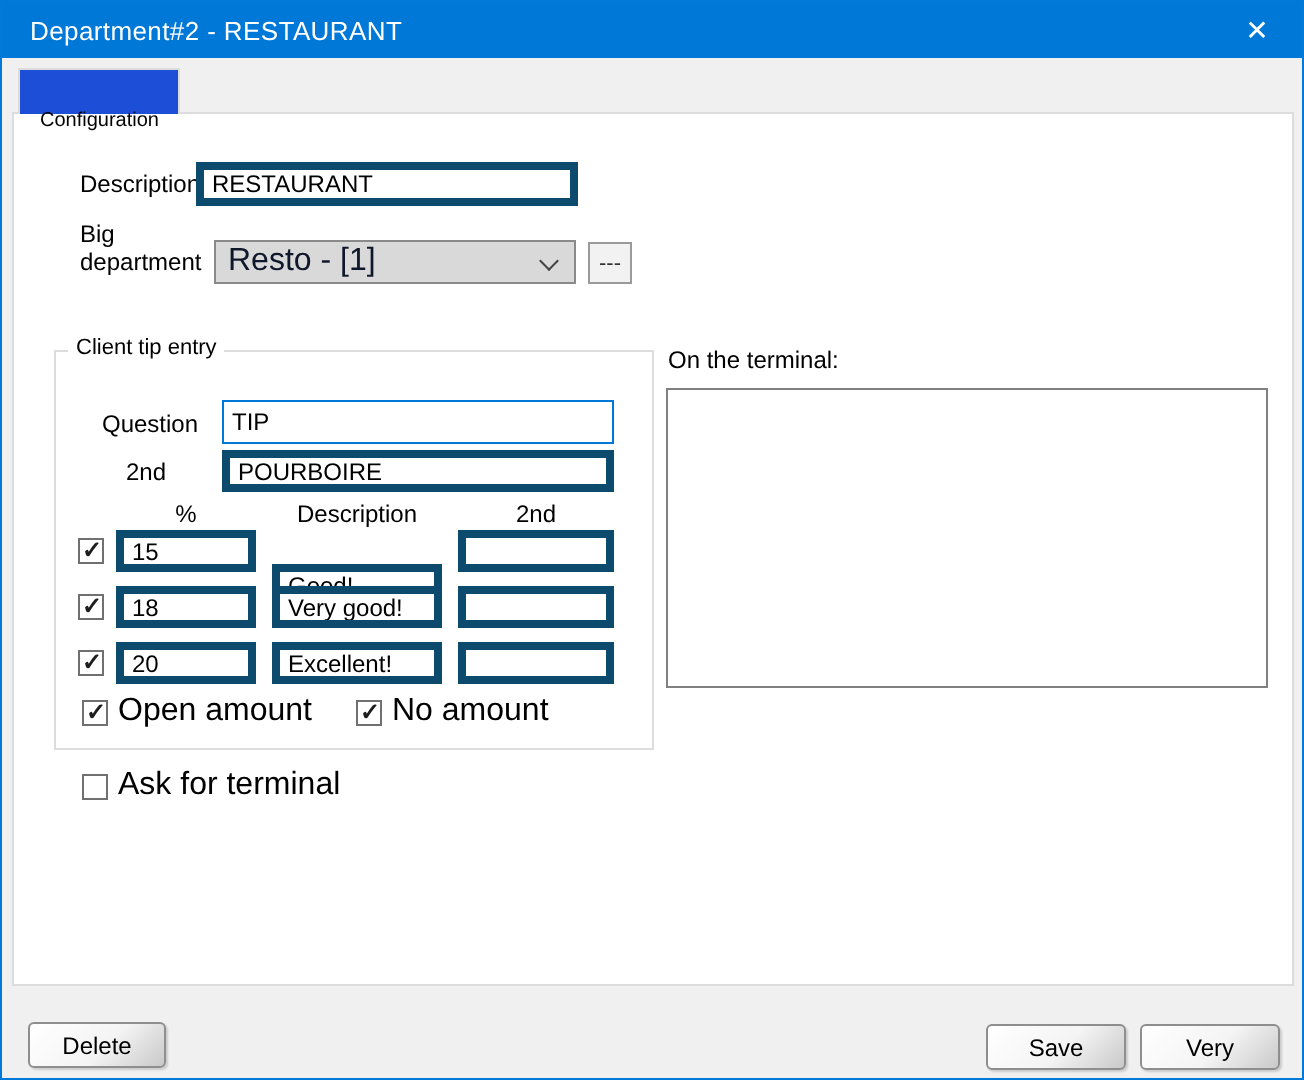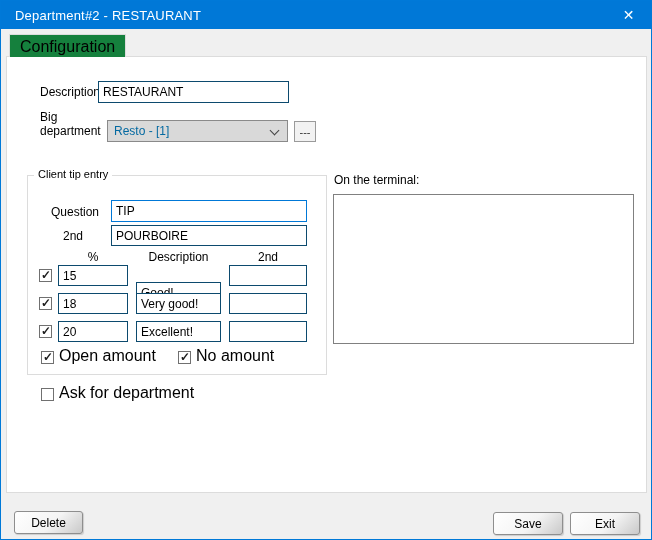--- a/index.html
+++ b/index.html
@@ -13,37 +13,37 @@
     background:#0078d7; color:#fff; display:flex; align-items:center;
   }
   .titlebar .title { font-size:13px; padding-left:14px; letter-spacing:0.2px; }
   .close-btn {
     position:absolute; right:0; top:0; width:45px; height:28px;
     display:flex; align-items:center; justify-content:center;
     color:#fff; font-size:14px; cursor:default;
   }
   .tab {
     position:absolute; left:8px; top:33px; height:23px; z-index:2;
-    background:#15803d; border:1px solid #dcdcdc; border-bottom:none;
-    padding:3px 10px 0 10px; font-size:16px; color:#000;
+    background:#1d4ed8; border:1px solid #dcdcdc; border-bottom:none;
+    padding:20px 10px 0 10px; font-size:10px; color:#000;
   }
   .page {
     position:absolute; left:5px; top:55px; width:641px; height:437px;
     background:#fff; border:1px solid #dcdcdc; z-index:1;
   }
   .lbl { position:absolute; font-size:12px; color:#000; }
   input.tb, .box {
     position:absolute; font-family:"Liberation Sans", sans-serif;
     font-size:12px; color:#000; background:#fff;
-    border:1px solid #0c4a6e; padding:2px 4px; outline:none;
+    border:4px solid #0c4a6e; padding:2px 4px; outline:none;
   }
   input.tb.focused { border:1px solid #0078d7; }
   .combo {
     position:absolute; background:#d9d9d9; border:1px solid #8a8a8a;
-    font-size:12px; color:#0369a1; display:flex; align-items:center;
+    font-size:16px; color:#0f172a; display:flex; align-items:center;
     padding:0 22px 0 6px;
   }
   .chev {
     position:absolute; right:9px; top:6px; width:7px; height:7px;
     border-right:1px solid #444; border-bottom:1px solid #444;
     transform:rotate(45deg);
   }
   .mini-btn {
     position:absolute; width:22px; height:21px; background:#f2f2f2;
     border:1px solid #9a9a9a; font-size:11px; color:#333;
@@ -136,22 +136,22 @@
       </span>
       <span class="cb-row" style="left:150px; top:171px;text-align:center;">
         <span class="cb checked"></span><span>No amount</span>
       </span>
     </div>
 
     <span class="lbl" style="left:327px; top:116px;">On the terminal:</span>
     <textarea class="term" style="left: 326px; top: 137px; width: 301px; height: 150px;"></textarea>
 
     <span class="cb-row" style="left:34px; top:327px;">
-      <span class="cb"></span><span>Ask for department</span>
+      <span class="cb"></span><span>Ask for terminal</span>
     </span>
 
   </div>
 
   <div class="btn" style="left:492px; top:511px; width:70px;">Save</div>
   <div class="btn" style="left:13px; top:510px; width:69px;">Delete</div>
-  <div class="btn" style="left:569px; top:511px; width:70px;">Exit</div>
+  <div class="btn" style="left:569px; top:511px; width:70px;">Very</div>
 
 </div>
 
 </body></html>

